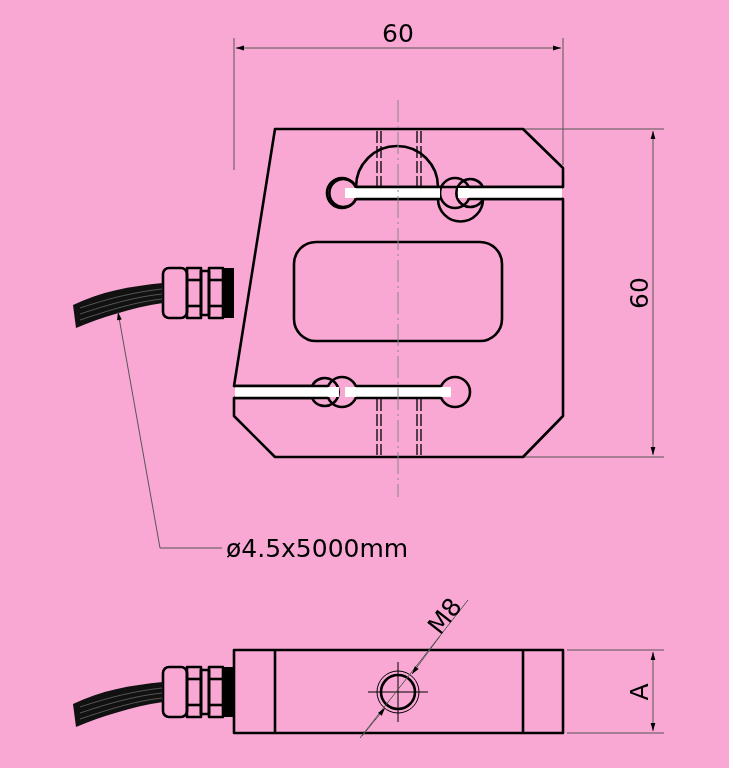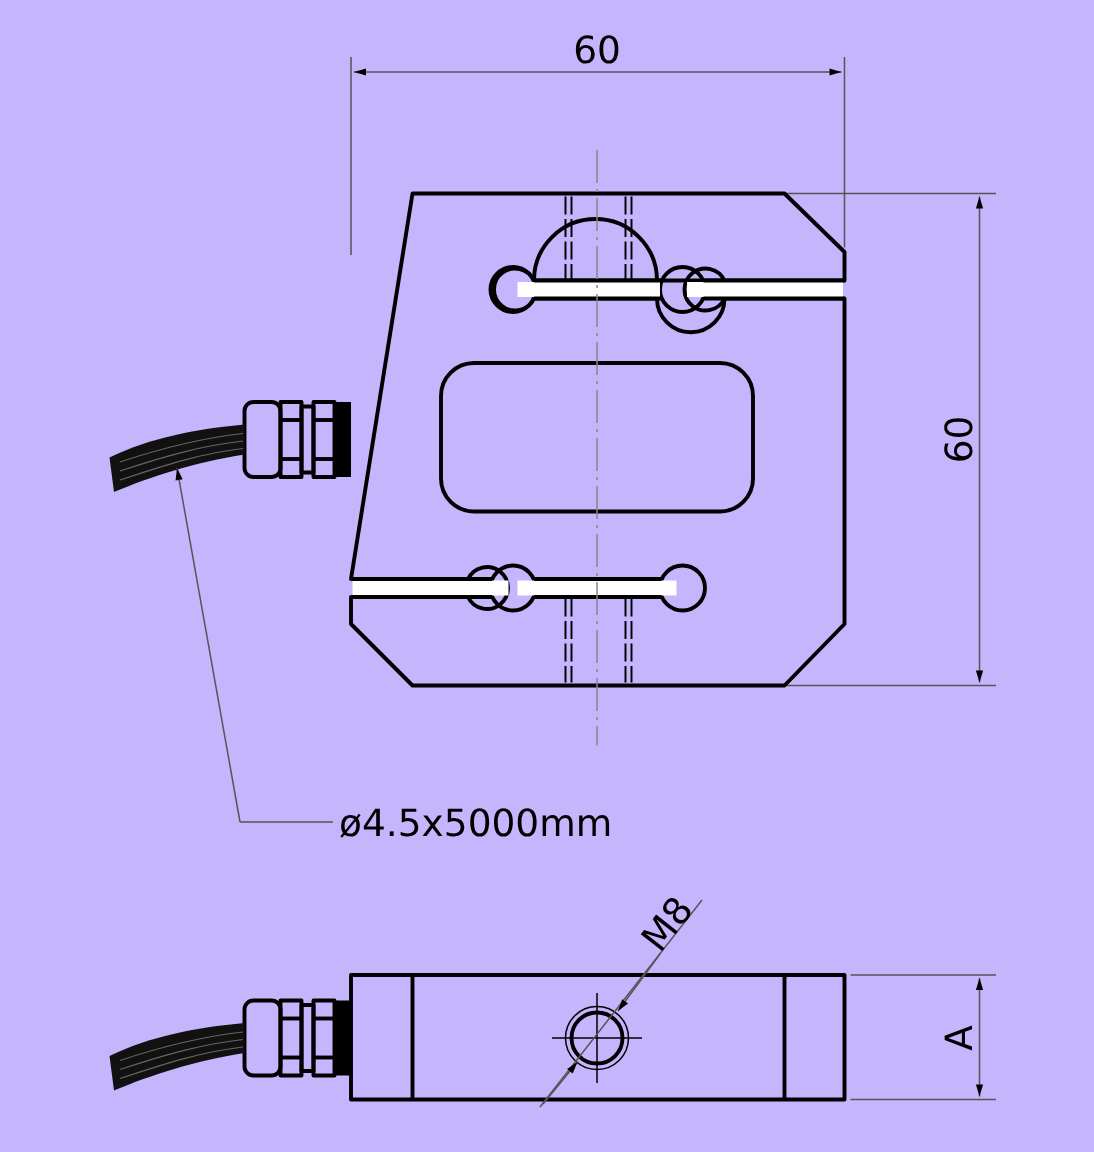--- a/index.html
+++ b/index.html
@@ -1,16 +1,16 @@
 <!DOCTYPE html>
 <html><head>
 <meta charset="utf-8">
 <style>
   html, body { margin: 0; padding: 0; background: #ffffff; }
-  #canvas { position: relative; width: 729px; height: 768px; overflow: hidden; background: #c4b5fd; }
+  #canvas { position: relative; width: 729px; height: 768px; overflow: hidden; background: #f9a8d4; }
   svg { position: absolute; left: 0; top: 0; }
   .thick { stroke: #000; stroke-width: 2.6; fill: none; stroke-linejoin: round; }
   .thin { stroke: #000; stroke-width: 1; fill: none; }
   .dim { stroke: #555; stroke-width: 1; fill: none; }
   .center { stroke: #888; stroke-width: 1; fill: none; stroke-dasharray: 22 4 2 4; }
   .hidden { stroke: #000; stroke-width: 1.3; fill: none; stroke-dasharray: 12 3; }
   .label { font-family: "DejaVu Sans", sans-serif; font-size: 25px; fill: #000; }
 </style>
 </head>
 <body>

